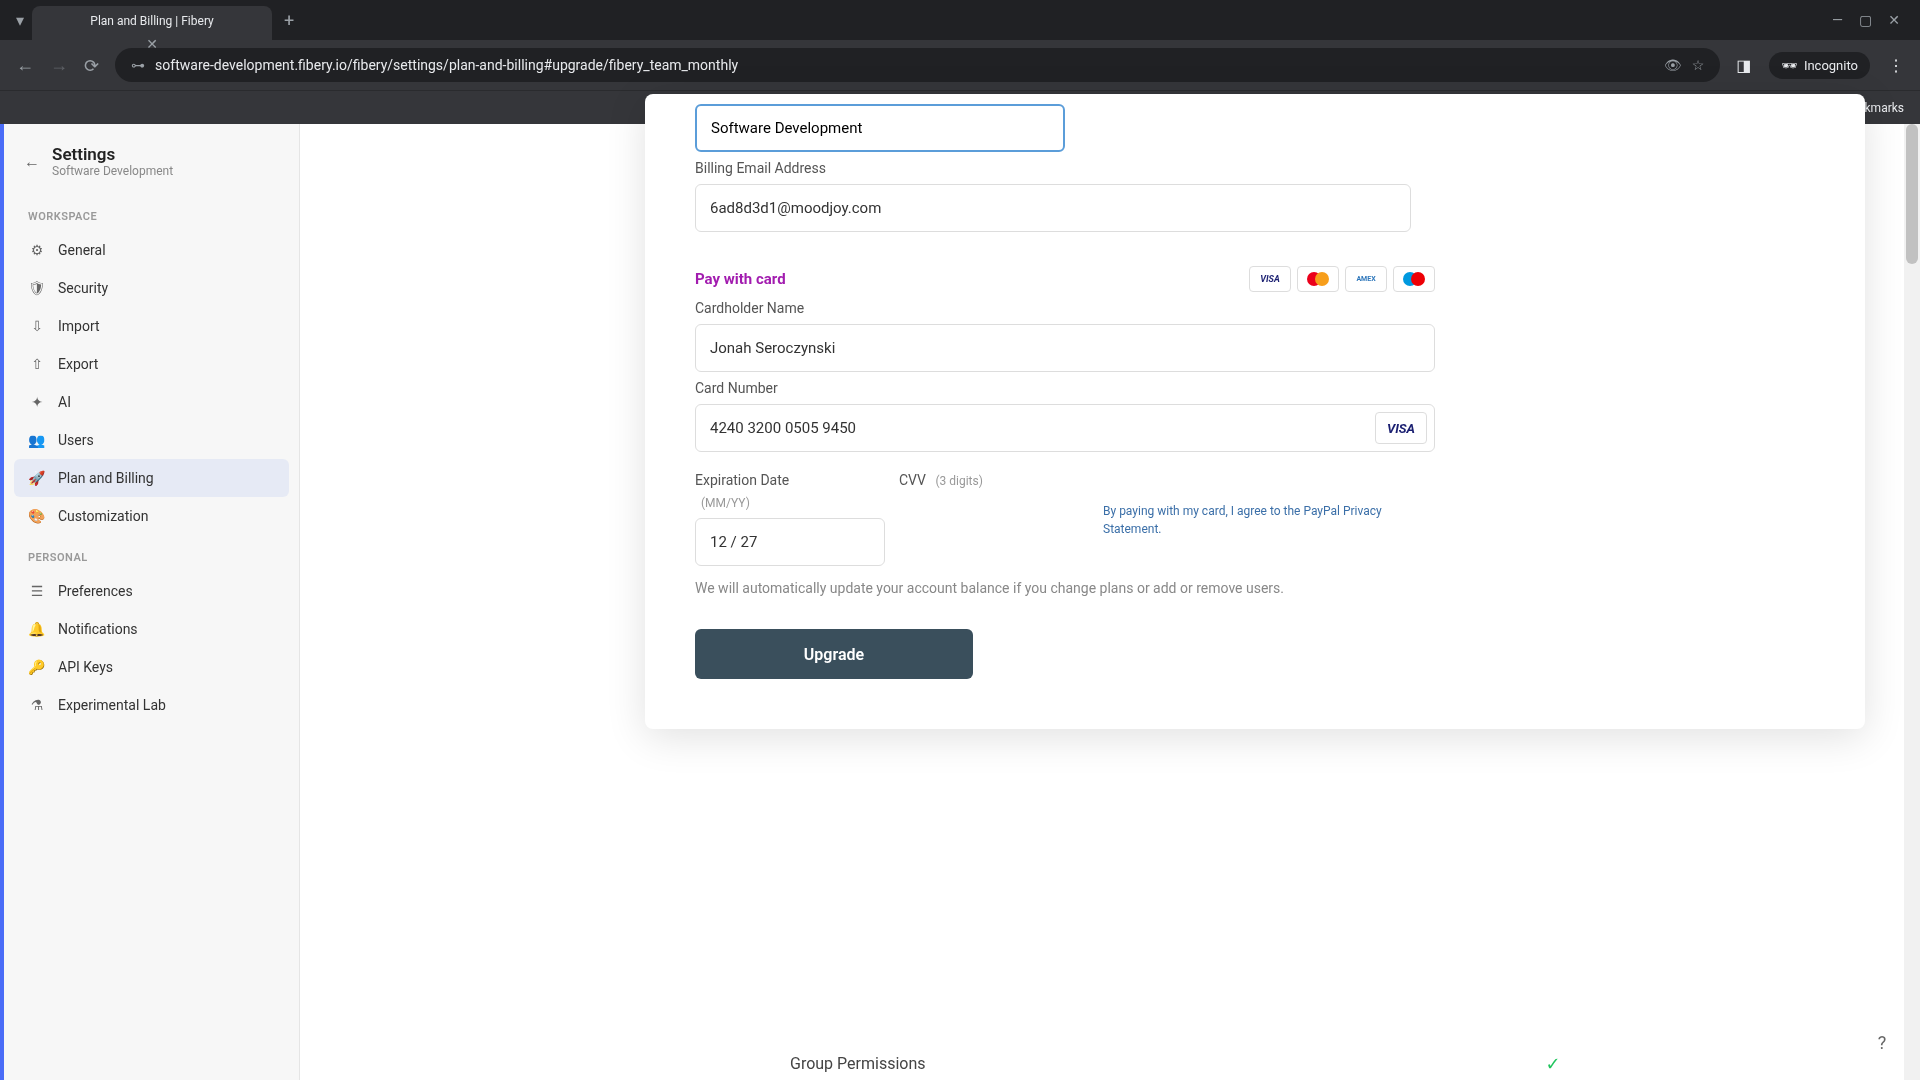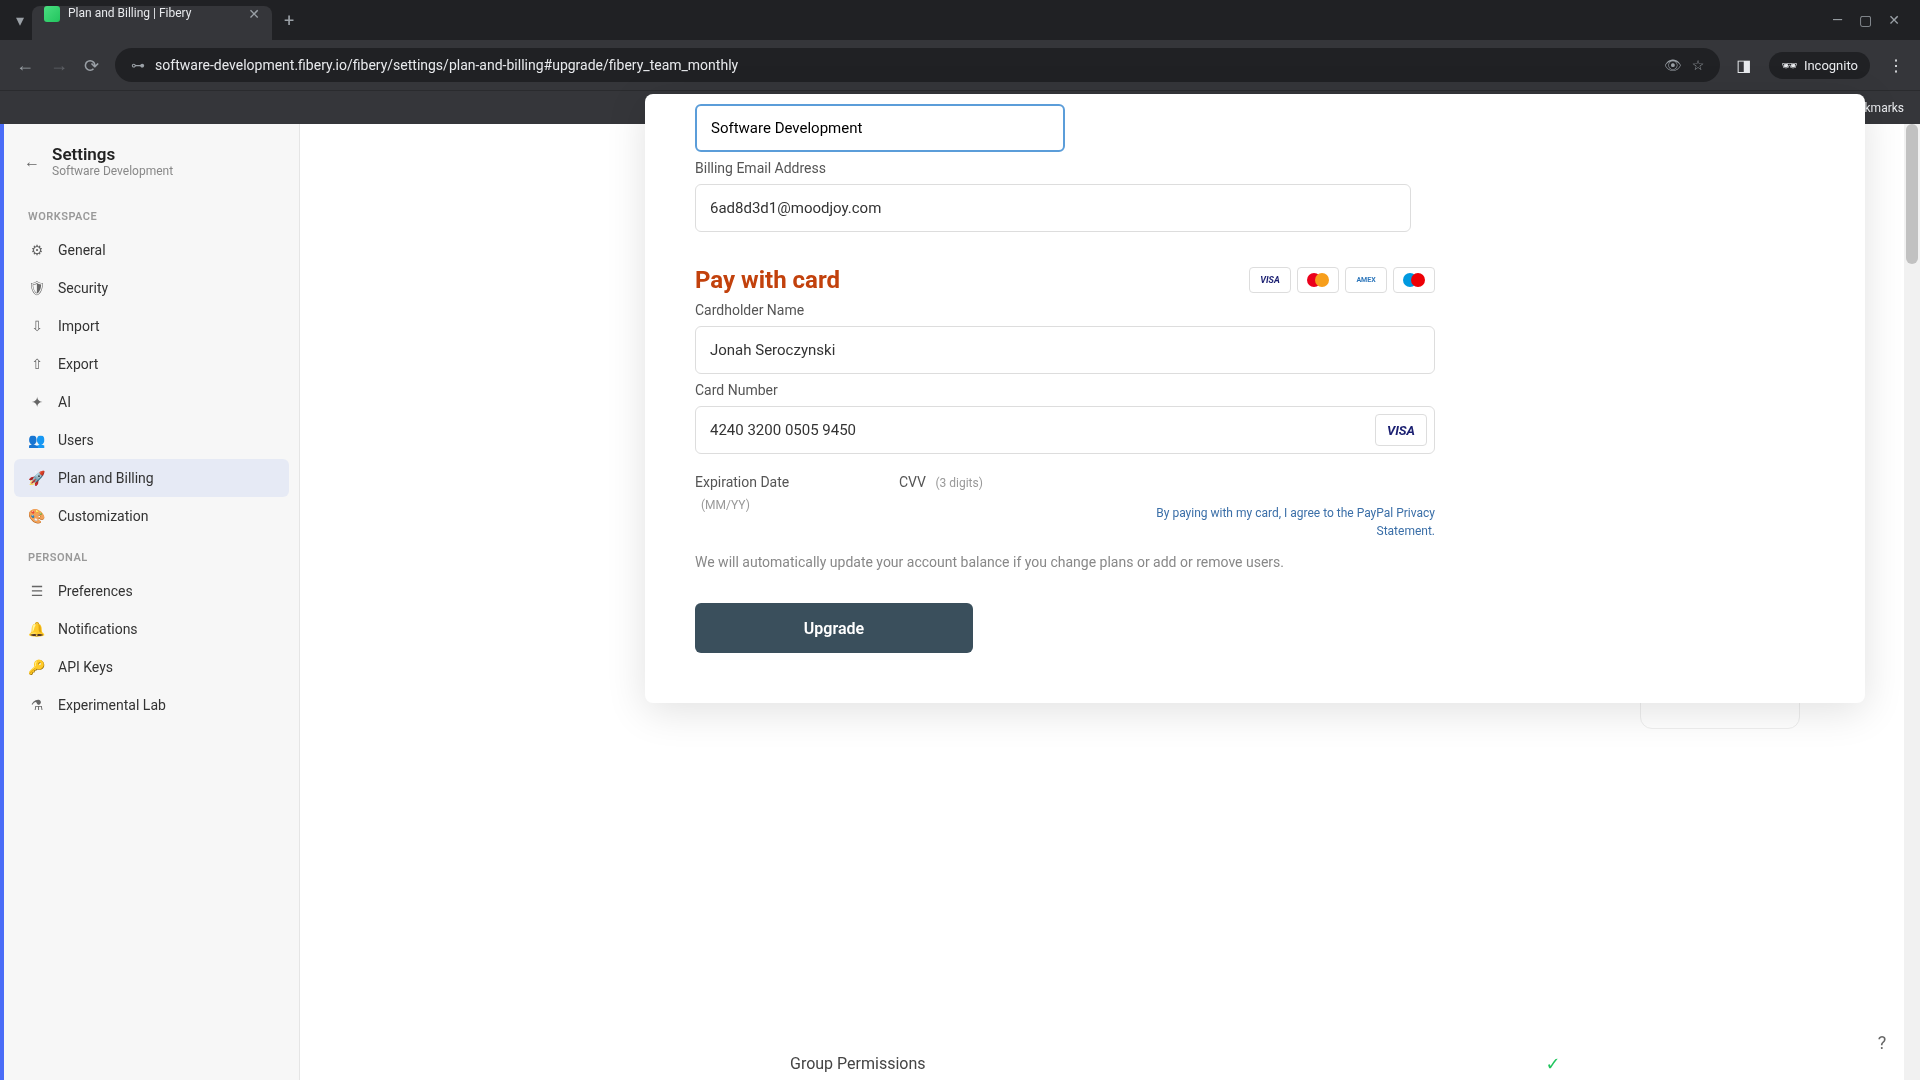--- a/index.html
+++ b/index.html
@@ -1,21 +1,21 @@
 <!DOCTYPE html>
 <html><head>
 <meta charset="utf-8">
 <style>
 * { margin: 0; padding: 0; box-sizing: border-box; font-family: -apple-system, BlinkMacSystemFont, "Segoe UI", Roboto, sans-serif; }
 body { width: 1920px; height: 1080px; background: #fff; overflow: hidden; }
 
 
 .browser-chrome { background: #202124; height: 40px; display: flex; align-items: center; padding: 0 8px; }
 .tab-dropdown { color: #9aa0a6; padding: 0 8px; cursor: pointer; }
-.tab { background: #35363a; height: 34px; display: flex; padding: 0 12px; border-radius: 8px 8px 0 0; margin-top: 6px; min-width: 240px; gap: 8px; }
+.tab { background: #35363a; height: 34px; display: flex; align-items: center; padding: 0 18px; border-radius: 8px 8px 0 0; margin-top: 6px; min-width: 240px; gap: 8px; flex-direction: column; }
 .tab-favicon { width: 16px; height: 16px; background: linear-gradient(135deg, #4ade80, #22c55e); border-radius: 3px; }
 .tab-title { color: #e8eaed; font-size: 12px; flex: 1; }
 .tab-close { color: #9aa0a6; font-size: 14px; cursor: pointer; }
 .new-tab { color: #9aa0a6; padding: 0 12px; font-size: 18px; cursor: pointer; }
 .chrome-spacer { flex: 1; }
 .window-controls { display: flex; gap: 16px; color: #9aa0a6; padding: 0 12px; }
 .window-controls span { cursor: pointer; font-size: 14px; }
 
 
 .address-bar { background: #35363a; height: 50px; display: flex; align-items: center; padding: 0 16px; gap: 16px; }
@@ -59,36 +59,36 @@
 .modal { position: absolute; left: 345px; top: -30px; width: 1220px; background: #fff; border-radius: 8px; box-shadow: 0 8px 40px rgba(0,0,0,0.12); padding: 0 50px 50px; }
 .form-group { margin-top: 8px; }
 .form-label { font-size: 14px; color: #555; display: block; margin-bottom: 8px; }
 .form-sublabel { font-size: 12px; color: #999; margin-left: 6px; }
 .form-subhint { font-size: 12px; color: #999; display:block; margin-top:4px; margin-left:6px;}
 .form-input { width: 100%; height: 48px; border: 1px solid #ddd; border-radius: 6px; padding: 0 14px; font-size: 15px; color: #333; background: #fff; }
 .company-input { width: 370px; height: 48px; border: 2px solid #5b9dd9; border-radius: 6px; padding: 0 14px; font-size: 15px; background: #fff; margin-top: 10px;}
 .email-input { width: 716px; }
 
 .pay-section { display: flex; align-items: center; justify-content: space-between; margin-top: 34px; width: 740px;}
-.pay-heading { font-size: 24px; font-weight: 700; color: #c2410c; }
+.pay-heading { font-size: 15px; font-weight: 700; color: #a21caf; }
 .card-logos { display: flex; gap: 6px; }
 .card-logo { width: 42px; height: 26px; border-radius: 4px; display: flex; align-items: center; justify-content: center; font-size: 9px; font-weight: 700; color: #fff; }
 .visa { background: #fff; color: #1a1f71; border: 1px solid #ddd; font-style: italic;}
 .mastercard { background: #fff; border: 1px solid #ddd;}
 .amex { background: #fff; color: #2e77bb; border: 1px solid #ddd; font-size: 7px;}
 .maestro { background: #fff; border: 1px solid #ddd;}
 
 .card-fields { width: 740px; }
 .card-number-wrap { position: relative; }
 .card-brand-badge { position: absolute; right: 8px; top: 50%; transform: translateY(-50%); width: 52px; height: 32px; background:#fff; border:1px solid #ddd; border-radius:4px; display:flex; align-items:center; justify-content:center; font-style:italic; font-weight:700; color:#1a1f71; font-size:13px;}
 
 .exp-cvv-row { display: flex; gap: 14px; width: 740px; margin-top: 20px; align-items: flex-start;}
 .exp-col { width: 190px; }
 .cvv-col { width: 190px; }
-.agree-col { flex: 1; font-size: 12px; color: #3b6fa8; text-align: right; padding-top: 30px; line-height: 1.5;}
+.agree-col { flex: 1; font-size: 12px; color: #3b6fa8; text-align: left; padding-top: 30px; line-height: 1.5;}
 
 .charge-text { margin-top: 42px; font-size: 16px; color: #333; }
 .charge-text b { font-weight: 700; }
 .fine-print { margin-top: 12px; font-size: 14px; color: #888; max-width: 600px; line-height: 1.5;}
 
 .upgrade-btn { margin-top: 30px; width: 278px; height: 50px; background: #3a4f5c; color: #fff; font-size: 16px; font-weight: 600; border: none; border-radius: 6px; cursor: pointer; }
 
 
 .group-perms { position: absolute; left: 490px; bottom: 6px; font-size: 16px; color: #444; display:flex; align-items:center; gap: 620px;}
 .check { color: #22c55e; font-size: 18px; }
@@ -269,20 +269,21 @@
             <input class="form-input" value="4240 3200 0505 9450" style="">
             <div class="card-brand-badge">VISA</div>
           </div>
         </div>
       </div>
 
       <div class="exp-cvv-row">
         <div class="exp-col">
           <label class="form-label">Expiration Date</label>
           <span class="form-subhint">(MM/YY)</span>
+          <input class="form-input" style="margin-top: 8px;" value="12 / 27">
         </div>
         <div class="cvv-col">
           <label class="form-label"><span>CVV</span> <span class="form-sublabel">(3 digits)</span></label>
         </div>
         <div class="agree-col">By paying with my card, I agree to the PayPal Privacy Statement.</div>
       </div>
 
       <div class="fine-print">We will automatically update your account balance if you change plans or add or remove users.</div>
 
       <button class="upgrade-btn">Upgrade</button>

